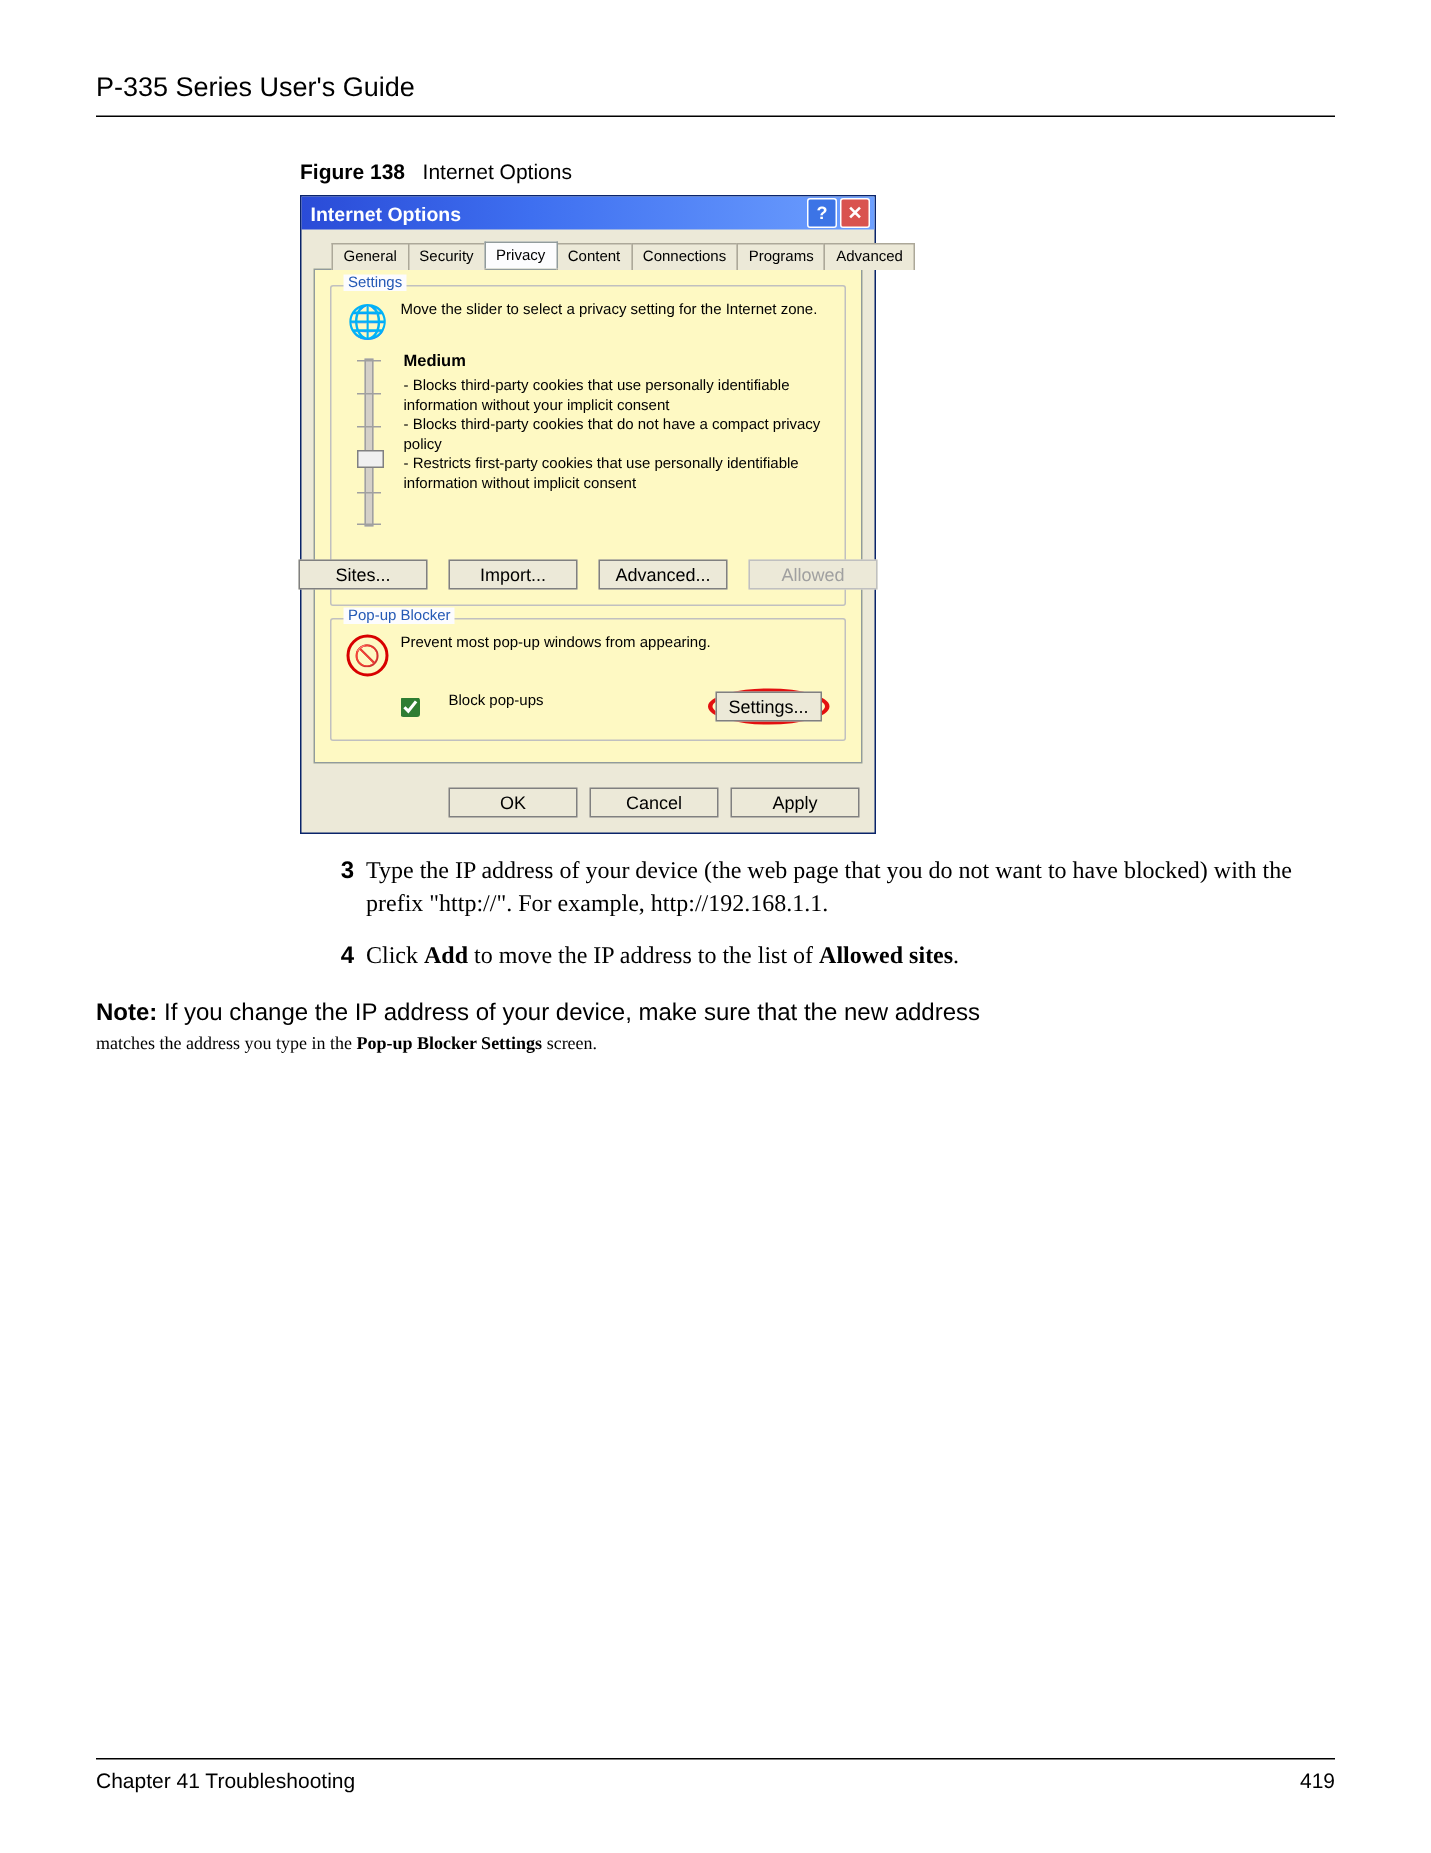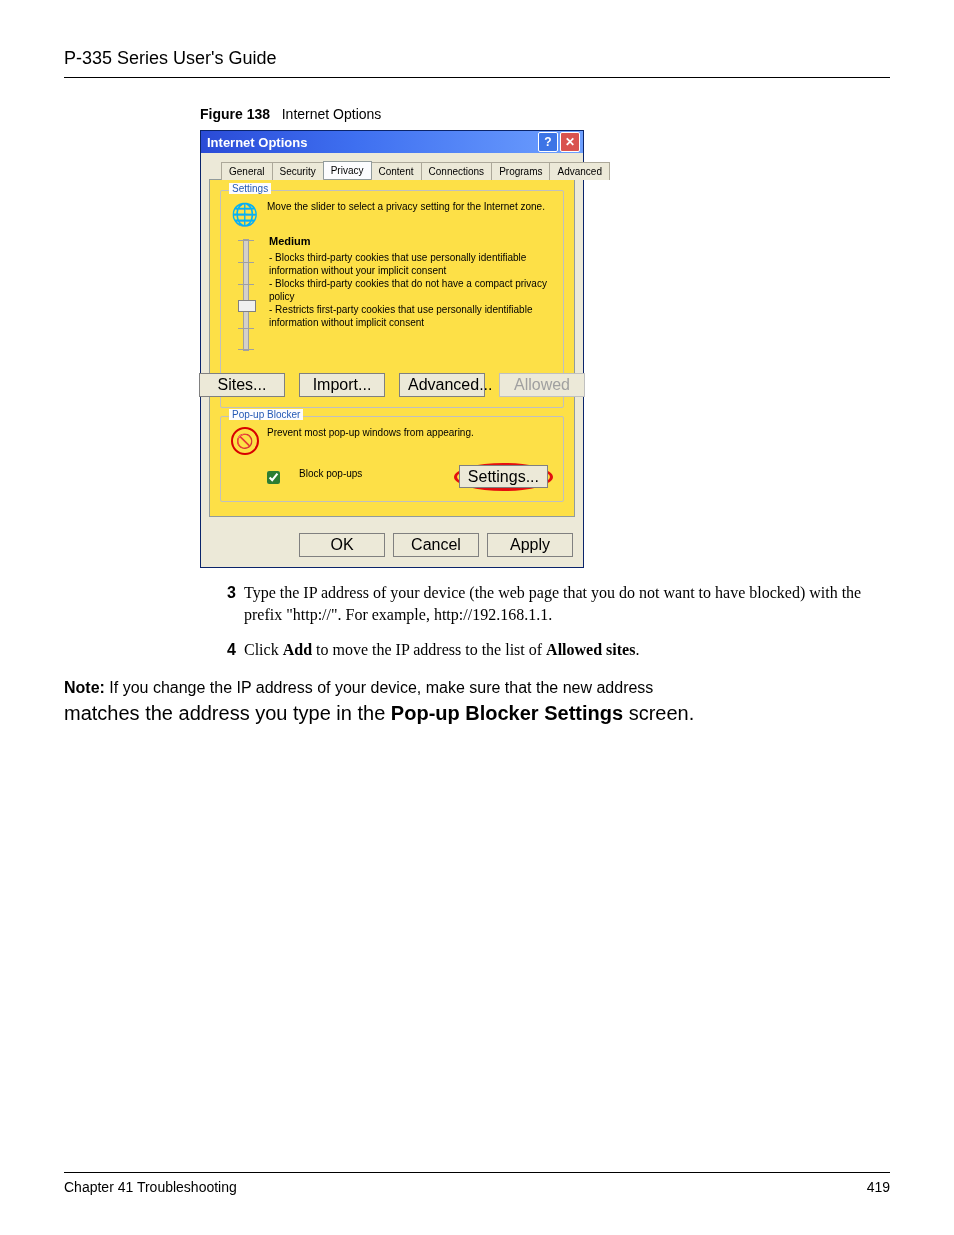--- a/index.html
+++ b/index.html
@@ -86,21 +86,21 @@
     margin-right: -1px;
   }
   .tab.selected {
     background: #fcfcfe;
     top: 0;
     z-index: 2;
     border-color: #919b9c;
   }
   .tab-body {
     margin: 0 8px 8px 8px;
-    background: #fde047;
+    background: #fef9c3;
     border: 1px solid #919b9c;
     padding: 10px 10px 6px 10px;
   }
   .group {
     border: 1px solid #c0c0c0;
     border-radius: 2px;
     padding: 10px 10px 10px 10px;
     margin-bottom: 8px;
     position: relative;
   }
@@ -147,21 +147,21 @@
   .level-title { font-weight: bold; margin-bottom: 4px; }
   .desc { font-size: 10px; line-height: 1.3; }
   .btn-row {
     display:flex; gap:14px; justify-content:center; margin-top: 18px;
   }
   .winbtn {
     min-width: 68px;
     padding: 2px 8px;
     border: 1px solid #808080;
     background: #ece9d8;
-    font-size: 16px;
+    font-size: 12px;
     text-align: center;
   }
   .winbtn.disabled { color: #a0a0a0; border-color: #c0c0c0; }
   .popup-row {
     display:flex; gap:8px; align-items:flex-start;
     font-size:10px;
   }
   .popup-icon {
     width:24px; height:24px; flex:none;
     border:2px solid #d80000; border-radius:50%;
@@ -202,22 +202,22 @@
     text-align: right;
   }
   .numbered .txt { flex: 1; font-family: Liberation Serif, serif; }
   .note {
     font-family: Arial, sans-serif;
     font-size: 16px;
     margin-top: 16px;
     line-height: 1.4;
   }
   .note2 {
-    font-family: Liberation Sans, sans-serif;
-    font-size: 20px;
+    font-family: Liberation Serif, serif;
+    font-size: 12px;
     line-height: 1.4;
   }
   .bold { font-weight: bold; }
   
   .page-footer {
     position: absolute;
     left: 64px; right: 64px; bottom: 40px;
     font-family: Arial, sans-serif;
     font-size: 14px;
   }

